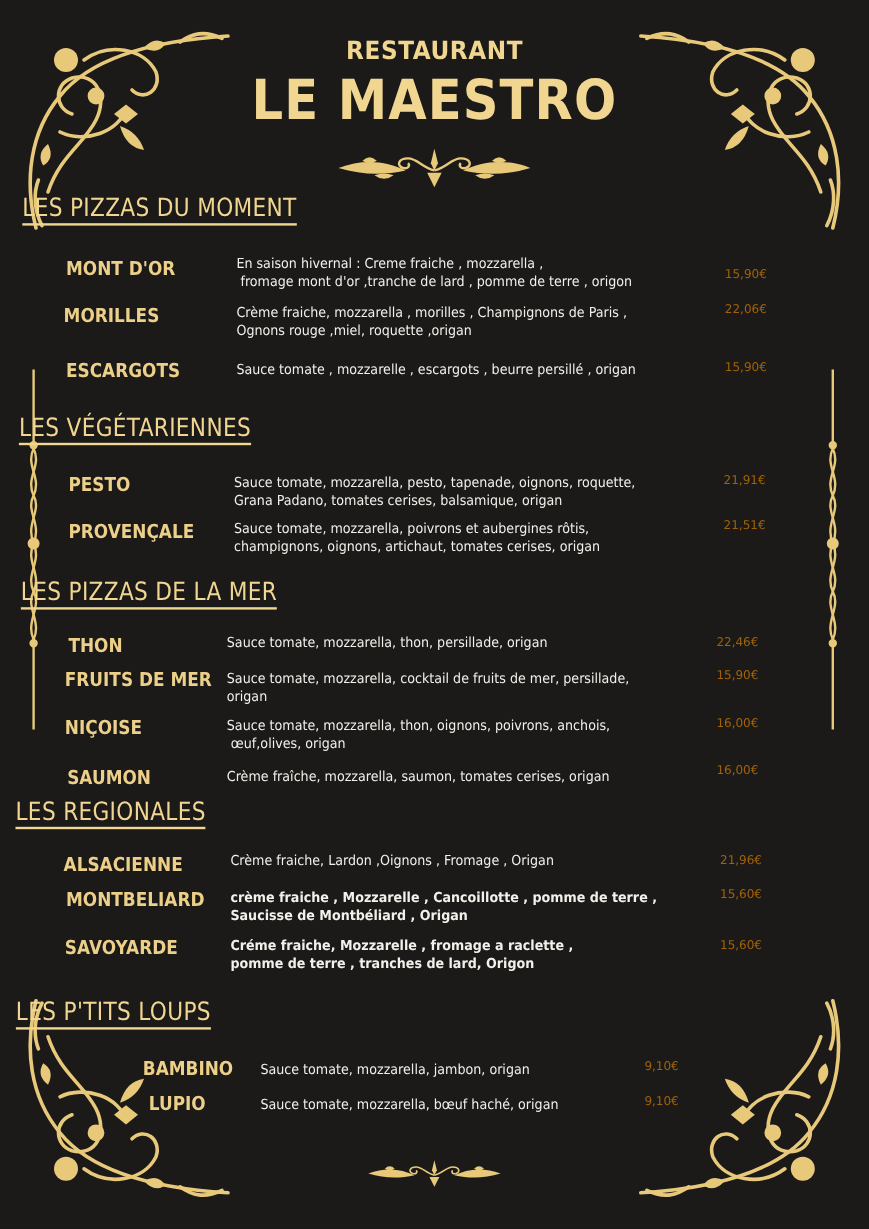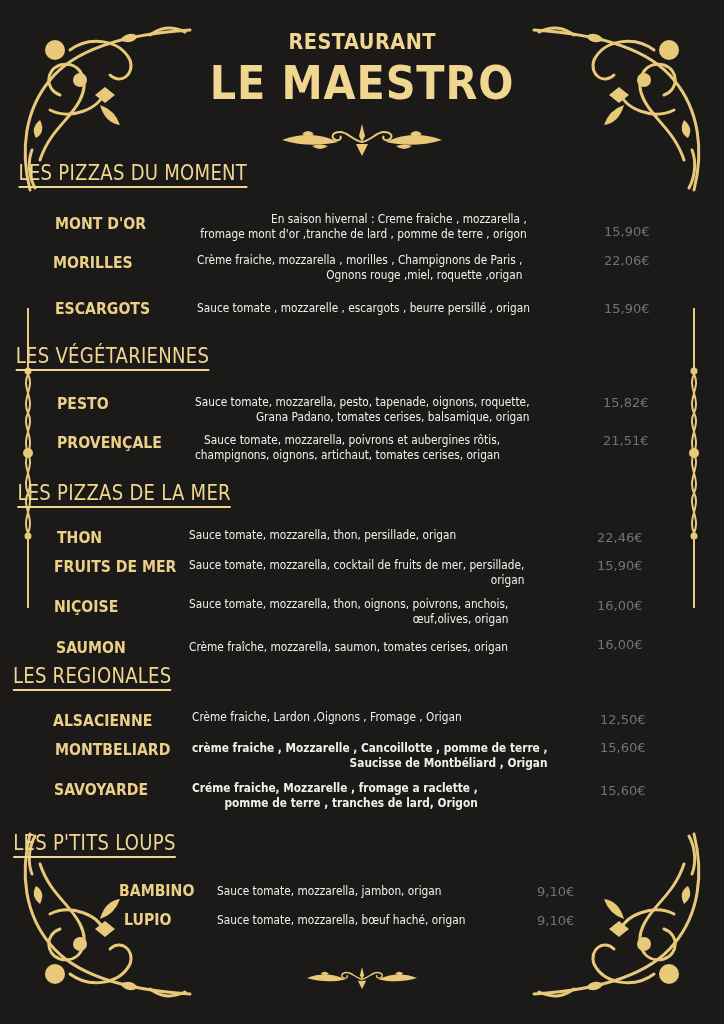--- a/index.html
+++ b/index.html
@@ -43,31 +43,31 @@
   }
   .section-title span {
     display: inline-block;
     font-family: "DejaVu Sans", sans-serif;
     font-size: 21px; color: #f0d690; letter-spacing: 0.3px;
     border-bottom: 2px solid #f0d690;
     padding-bottom: 1px; line-height: 1.1;
     transform: scaleX(0.86);
   }
 
-  .item { position: absolute; left: 0; right: 16px; height: 40px; text-align: right; }
+  .item { position: absolute; left: 0; right: 16px; height: 40px; }
   .item .name {
     position: absolute; font-weight: bold; font-size: 16px; color: #eccf88;
     white-space: nowrap; transform-origin: left top; transform: scaleX(0.88);
   }
   .item .desc {
     position: absolute; font-size: 11.5px; color: #f2f0ea; line-height: 15px;
     white-space: pre; transform-origin: left top; transform: scaleX(0.92);
   }
   .item .price {
-    position: absolute; font-size: 13px; color: #737373; white-space: nowrap;
+    position: absolute; font-size: 10px; color: #a16207; white-space: nowrap;
   }
 </style>
 </head>
 <body>
 
 <div class="corner tl">
   <svg viewBox="0 0 190 190" fill="none" stroke="#e8c97a" stroke-width="3" stroke-linecap="round">
     <path d="M20 180 C10 140 15 100 40 70 C60 45 100 25 180 20"></path>
     <path d="M30 150 C40 120 60 110 70 90 C80 70 70 50 50 55 C35 60 35 80 50 85"></path>
     <path d="M60 40 C80 25 110 30 120 50 C125 65 110 75 100 65"></path>
@@ -195,21 +195,21 @@
   <span class="price" style="left:604px;top:3px">15,90€</span>
 </div>
 
 <div class="section-title" style="top:345px">
   <span>LES VÉGÉTARIENNES</span>
 </div>
 <div class="item" style="top:393px">
   <span class="name" style="left:57px;top:1px">PESTO</span>
   <span class="desc" style="left:195px;top:2px">Sauce tomate, mozzarella, pesto, tapenade, oignons, roquette,
 Grana Padano, tomates cerises, balsamique, origan</span>
-  <span class="price" style="left:603px;top:2px">15,82€</span>
+  <span class="price" style="left:603px;top:2px">21,91€</span>
 </div>
 <div class="item" style="top:432px">
   <span class="name" style="left:57px;top:1px">PROVENÇALE</span>
   <span class="desc" style="left:195px;top:1px">Sauce tomate, mozzarella, poivrons et aubergines rôtis,
 champignons, oignons, artichaut, tomates cerises, origan</span>
   <span class="price" style="left:603px;top:1px">21,51€</span>
 </div>
 
 <div class="section-title" style="top:482px">
   <span>LES PIZZAS DE LA MER</span>
@@ -236,21 +236,21 @@
   <span class="desc" style="left:189px;top:3px">Crème fraîche, mozzarella, saumon, tomates cerises, origan</span>
   <span class="price" style="left:597px;top:0">16,00€</span>
 </div>
 
 <div class="section-title" style="top:665px">
   <span>LES REGIONALES</span>
 </div>
 <div class="item" style="top:710px">
   <span class="name" style="left:53px;top:1px">ALSACIENNE</span>
   <span class="desc" style="left:192px;top:0">Crème fraiche, Lardon ,Oignons , Fromage , Origan</span>
-  <span class="price" style="left:600px;top:2px">12,50€</span>
+  <span class="price" style="left:600px;top:2px">21,96€</span>
 </div>
 <div class="item" style="top:739px">
   <span class="name" style="left:55px;top:1px">MONTBELIARD</span>
   <span class="desc" style="left:192px;top:2px;font-weight:bold">crème fraiche , Mozzarelle , Cancoillotte , pomme de terre ,
 Saucisse de Montbéliard , Origan</span>
   <span class="price" style="left:600px;top:1px">15,60€</span>
 </div>
 <div class="item" style="top:779px">
   <span class="name" style="left:54px;top:1px">SAVOYARDE</span>
   <span class="desc" style="left:192px;top:2px;font-weight:bold">Créme fraiche, Mozzarelle , fromage a raclette ,

